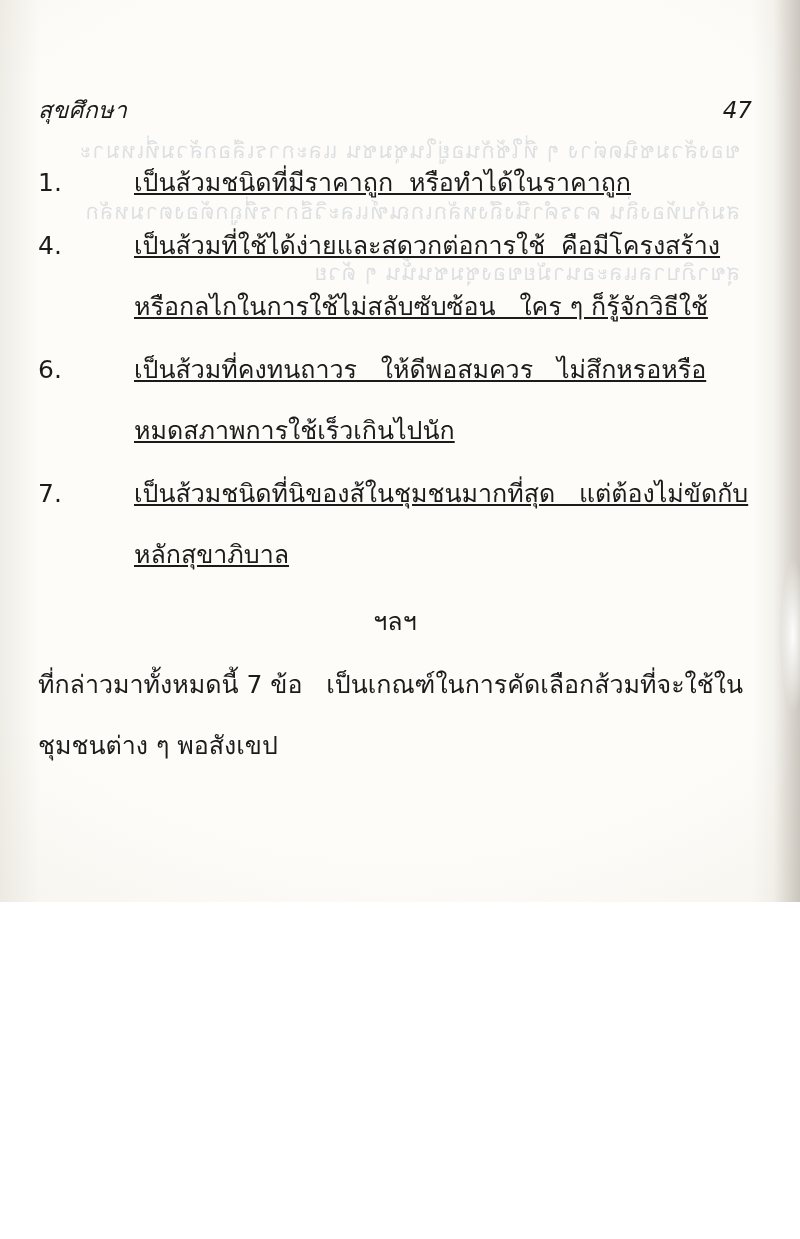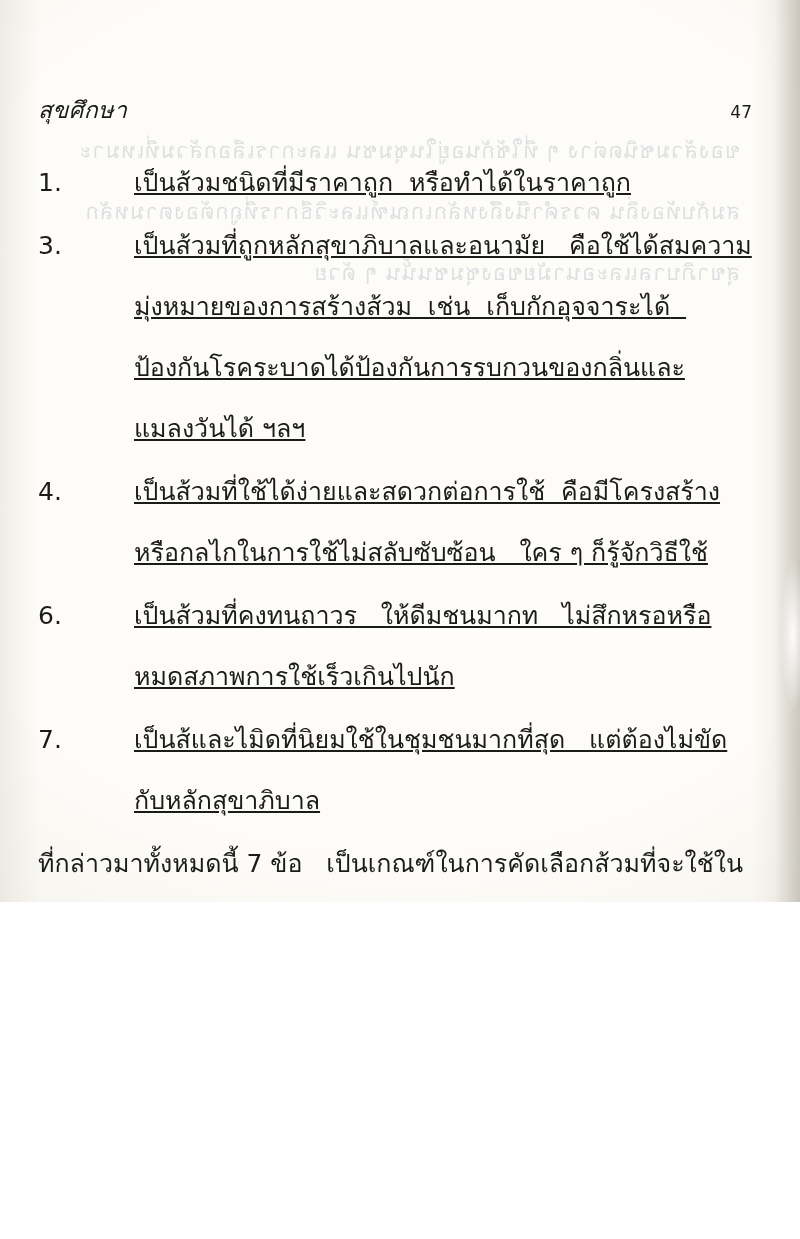--- a/index.html
+++ b/index.html
@@ -73,21 +73,22 @@
     align-items: baseline;
     justify-content: space-between;
     margin-bottom: 24px;
   }
   .header .running-title {
     font-style: italic;
     font-size: 23px;
     letter-spacing: 0.5px;
   }
   .header .folio {
-    font-size: 17px;
+    font-style: italic;
+    font-size: 23px;
   }
 
   .body-text {
     font-size: 25px;
     line-height: 61px;
   }
   .para {
     margin: 0 0 2px 0;
     text-indent: 0;
     white-space: pre-wrap;
@@ -125,27 +126,27 @@
     <div class="header">
       <div class="running-title">สุขศึกษา</div>
       <div class="folio">47</div>
     </div>
 
     <div class="body-text">
 
       <p class="para indented"><span class="num">1.</span><span>เป็นส้วมชนิดที่มีราคาถูก  หรือทำได้ในราคาถูก</span></p>
 
 
-      <p class="para indented"><span class="num">3.</span><span>เป็นส้วมที่ถูกหลักสุขาภิบาลและอนามัย   คือใช้ได้สมความมุ่งหมายของการสร้างส้วม  เช่น  เก็บกักอุจจาระได้  ป้องกันโรคระบาดได้ป้องกันการรบกวนของกลิ่นและแมลงวันได้ ฯลฯ</span></p>
 
       <p class="para indented"><span class="num">4.</span><span>เป็นส้วมที่ใช้ได้ง่ายและสดวกต่อการใช้  คือมีโครงสร้างหรือกลไกในการใช้ไม่สลับซับซ้อน   ใคร ๆ ก็รู้จักวิธีใช้</span></p>
 
 
-      <p class="para indented"><span class="num">6.</span><span>เป็นส้วมที่คงทนถาวร   ให้ดีมชนมากท   ไม่สึกหรอหรือหมดสภาพการใช้เร็วเกินไปนัก</span></p>
+      <p class="para indented"><span class="num">6.</span><span>เป็นส้วมที่คงทนถาวร   ให้ดีพอสมควร   ไม่สึกหรอหรือหมดสภาพการใช้เร็วเกินไปนัก</span></p>
 
-      <p class="para indented"><span class="num">7.</span><span>เป็นส้และไมิดที่นิยมใช้ในชุมชนมากที่สุด   แต่ต้องไม่ขัดกับหลักสุขาภิบาล</span></p>
+      <p class="para indented"><span class="num">7.</span><span>เป็นส้วมชนิดที่นิของส้ในชุมชนมากที่สุด   แต่ต้องไม่ขัดกับหลักสุขาภิบาล</span></p>
 
+      <p class="para centered">ฯลฯ</p>
 
       <p class="para closing">ที่กล่าวมาทั้งหมดนี้ 7 ข้อ   เป็นเกณฑ์ในการคัดเลือกส้วมที่จะใช้ในชุมชนต่าง ๆ พอสังเขป</p>
 
     </div>
   </div>
 </div>
 
 </body></html>

